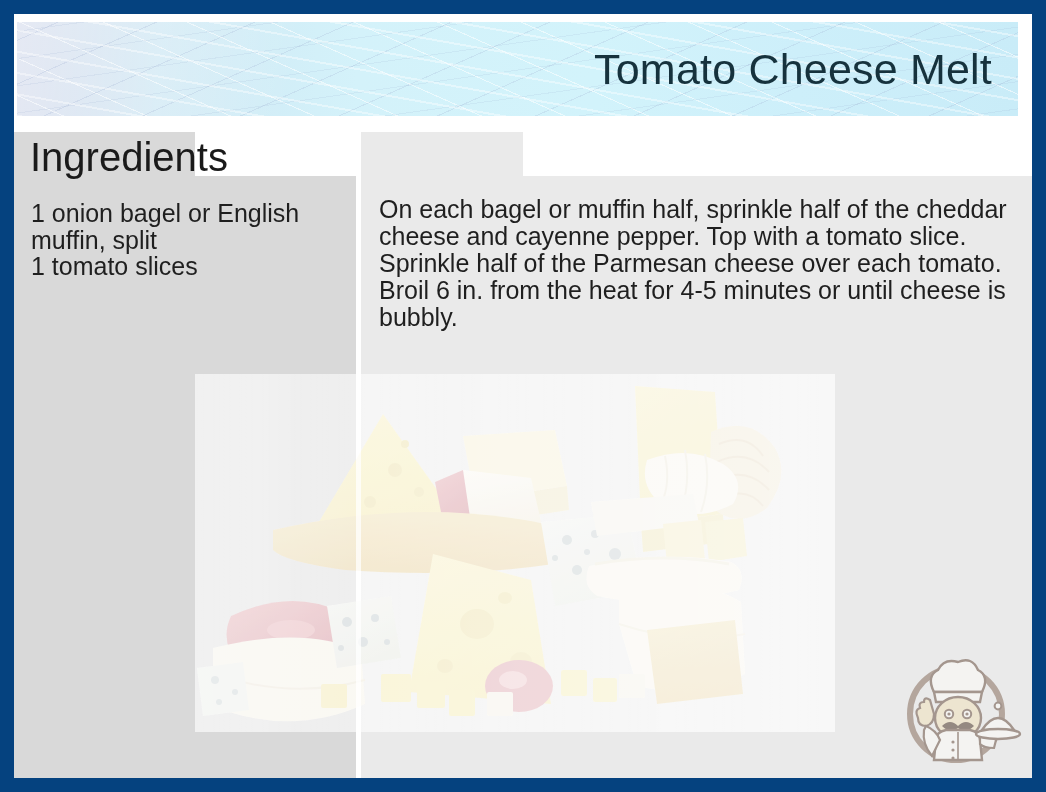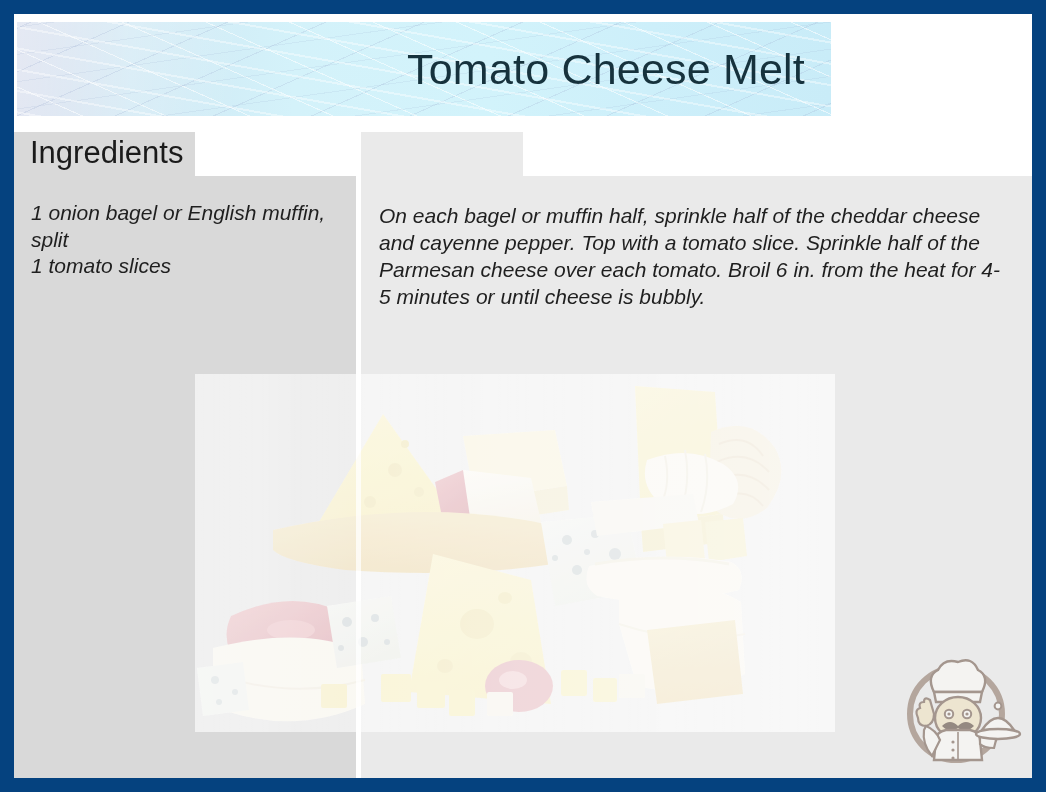--- a/index.html
+++ b/index.html
@@ -19,21 +19,21 @@
     background: #ffffff;
     border: 14px solid #05427f;
     overflow: hidden;
   }
 
   
   .banner {
     position: absolute;
     left: 3px;
     top: 8px;
-    width: 814px;
+    width: 1001px;
     height: 94px;
     background:
       linear-gradient(100deg, rgba(255,255,255,0.55) 0%, rgba(255,255,255,0.0) 28%),
       linear-gradient(90deg, #c6cfe6 0%, #cfe8f4 14%, #d4f2fa 34%, #d2f3fb 58%, #cdeffa 78%, #c9ecf8 100%);
     overflow: hidden;
   }
   .banner::before,
   .banner::after {
     content: "";
     position: absolute;
@@ -81,21 +81,21 @@
   .panel-tab {
     position: absolute;
     left: 0;
     top: 0;
     height: 44px;
   }
   .panel-heading {
     position: absolute;
     left: 16px;
     top: 3px;
-    font-size: 31px;
+    font-size: 40px;
     font-weight: 400;
     color: #1a1a1a;
     white-space: nowrap;
     z-index: 4;
   }
 
   
   #ingredients-panel {
     left: 0;
     top: 118px;
@@ -112,27 +112,26 @@
     width: 671px;
     height: 650px;
   }
   #directions-panel .panel-tab { width: 162px; background: #eaeaea; }
   #directions-panel .panel-body { top: 44px; background: #eaeaea; }
 
   .panel-content {
     position: relative;
     z-index: 3;
     padding: 24px 18px 0 17px;
-    font-size: 21px;
+    font-size: 25px;
     line-height: 26.5px;
     color: #1f1f1f;
-    font-style: italic;
   }
   #directions-panel .panel-content {
-    padding: 26px 22px 0 18px;
+    padding: 20px 22px 0 18px;
     line-height: 27px;
   }
   .ing-line { white-space: normal; }
 
   
   .photo {
     position: absolute;
     left: 181px;
     top: 360px;
     width: 640px;

